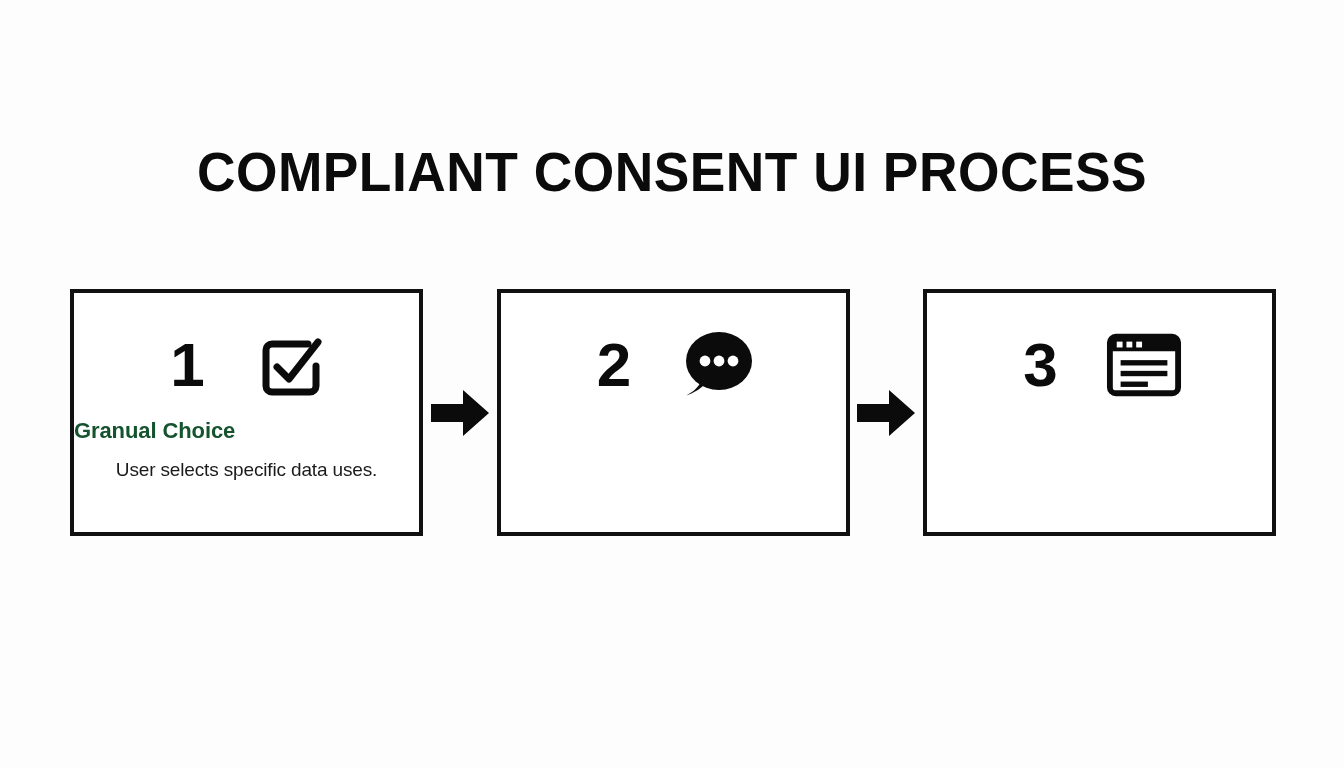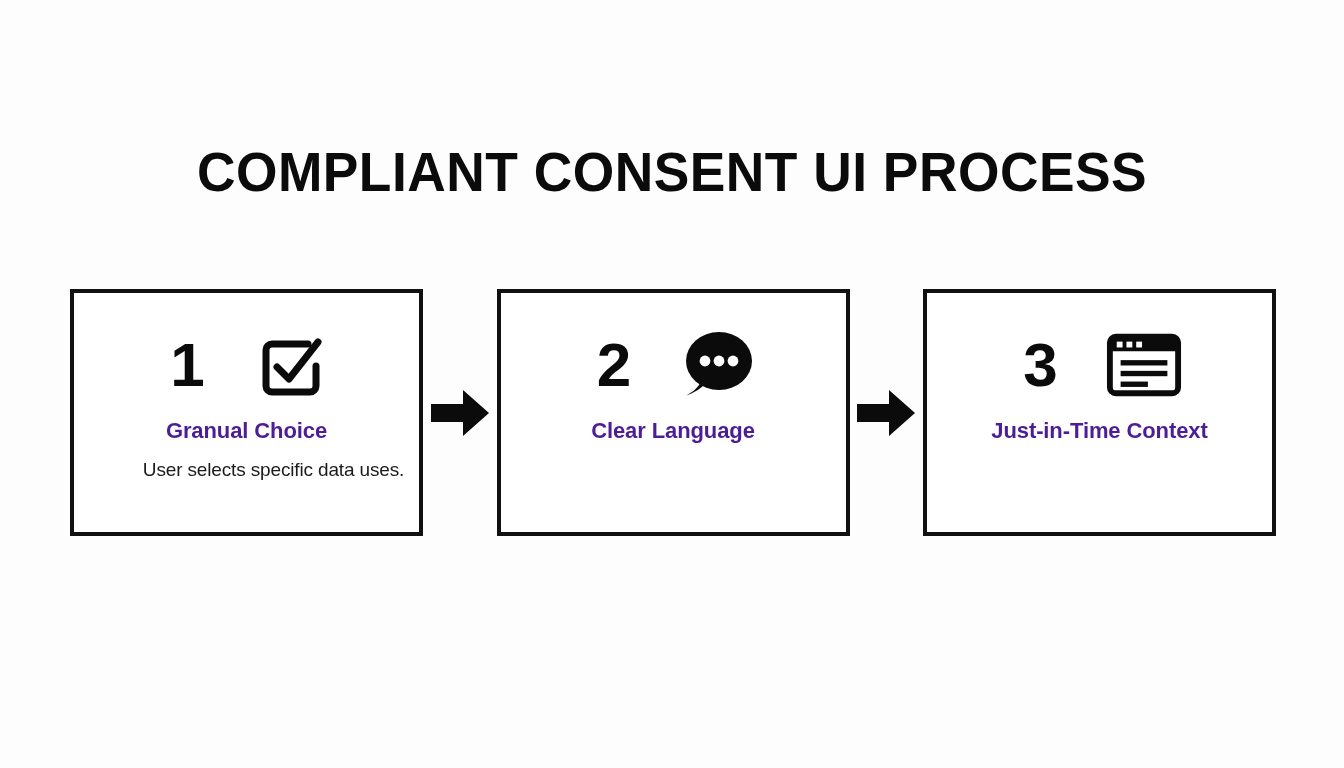--- a/index.html
+++ b/index.html
@@ -90,38 +90,36 @@
     display: flex;
     align-items: center;
     justify-content: center;
   }
 
   .card-heading {
     position: absolute;
     top: 125px;
     left: 0;
     width: 100%;
-    text-align: center;
     font-size: 22px;
     font-weight: bold;
-    color: #4c1d95;
+    color: #14532d;
     letter-spacing: -0.1px;
   }
 
   .card-sub {
     position: absolute;
     top: 166px;
-    left: 12px;
+    left: 0;
     width: 100%;
     text-align: center;
     font-size: 19px;
     font-weight: normal;
     color: #1b1b1b;
     letter-spacing: -0.15px;
-    padding-left: 15px;
   }
 
   
   .arrow-wrap {
     flex: 1 1 auto;
     display: flex;
     align-items: center;
     justify-content: center;
     height: 247px;
   }
@@ -164,21 +162,20 @@
         <div class="icon-slot">
           <svg width="74" height="70" viewBox="0 0 74 70" aria-hidden="true">
             <ellipse cx="39" cy="31" rx="33" ry="29" fill="#0b0b0b"></ellipse>
             <path d="M22 50 C18 58 12 63 5 66 C14 63 22 58 27 52 Z" fill="#0b0b0b"></path>
             <circle cx="25" cy="31" r="5.4" fill="#ffffff"></circle>
             <circle cx="39" cy="31" r="5.4" fill="#ffffff"></circle>
             <circle cx="53" cy="31" r="5.4" fill="#ffffff"></circle>
           </svg>
         </div>
       </div>
-      <div class="card-heading">Clear Language</div>
     </div>
 
     <div class="arrow-wrap">
       <span>
         <svg width="58" height="50" viewBox="0 0 58 50" aria-hidden="true">
           <path d="M0 16 H32 V2 L58 25 L32 48 V34 H0 Z" fill="#0b0b0b"></path>
         </svg>
       </span>
     </div>
 
@@ -191,17 +188,16 @@
             <path d="M4 10 a6 6 0 0 1 6 -6 H68 a6 6 0 0 1 6 6 V19 H4 Z" fill="#0b0b0b"></path>
             <rect x="11" y="9" width="6" height="6" fill="#ffffff"></rect>
             <rect x="21" y="9" width="6" height="6" fill="#ffffff"></rect>
             <rect x="31" y="9" width="6" height="6" fill="#ffffff"></rect>
             <rect x="15" y="28" width="48" height="5.5" fill="#0b0b0b"></rect>
             <rect x="15" y="39" width="48" height="5.5" fill="#0b0b0b"></rect>
             <rect x="15" y="50" width="28" height="5.5" fill="#0b0b0b"></rect>
           </svg>
         </div>
       </div>
-      <div class="card-heading">Just-in-Time Context</div>
     </div>
 
   </div>
 </div>
 
 </body></html>

